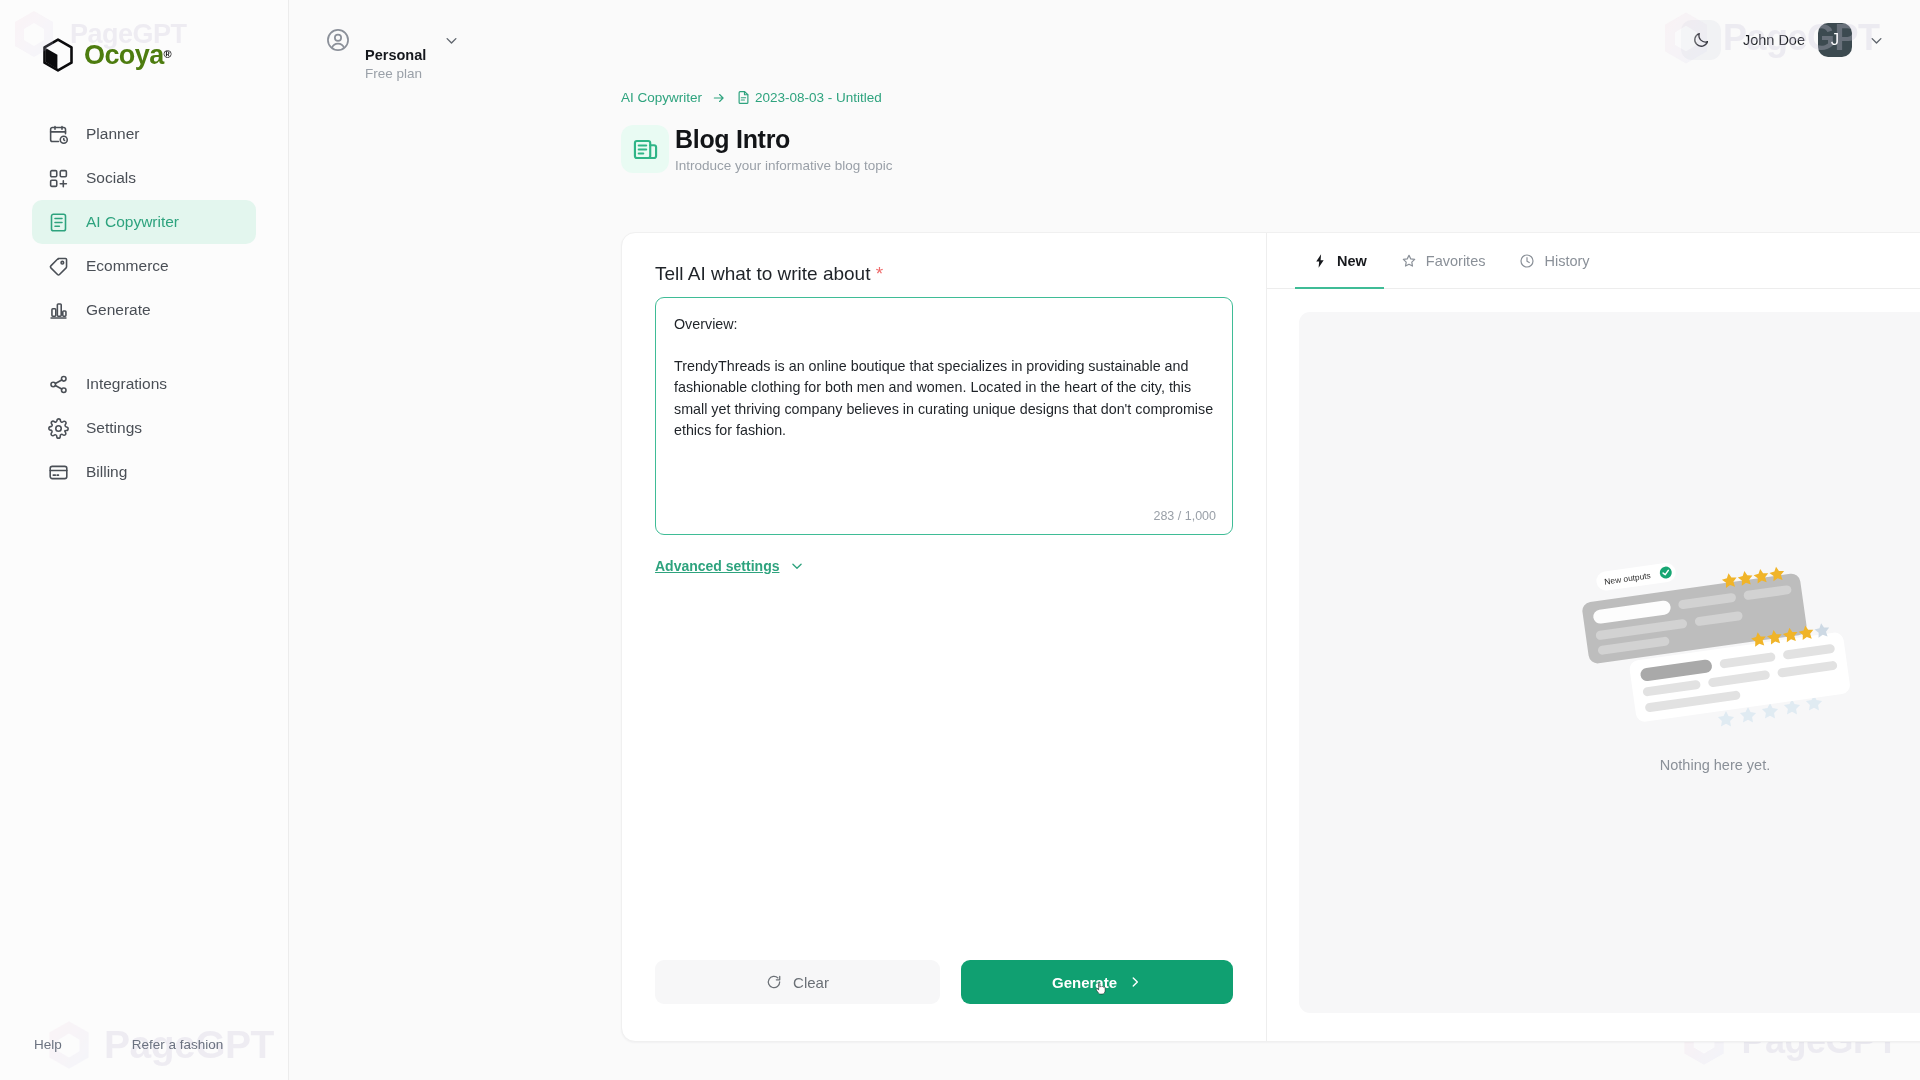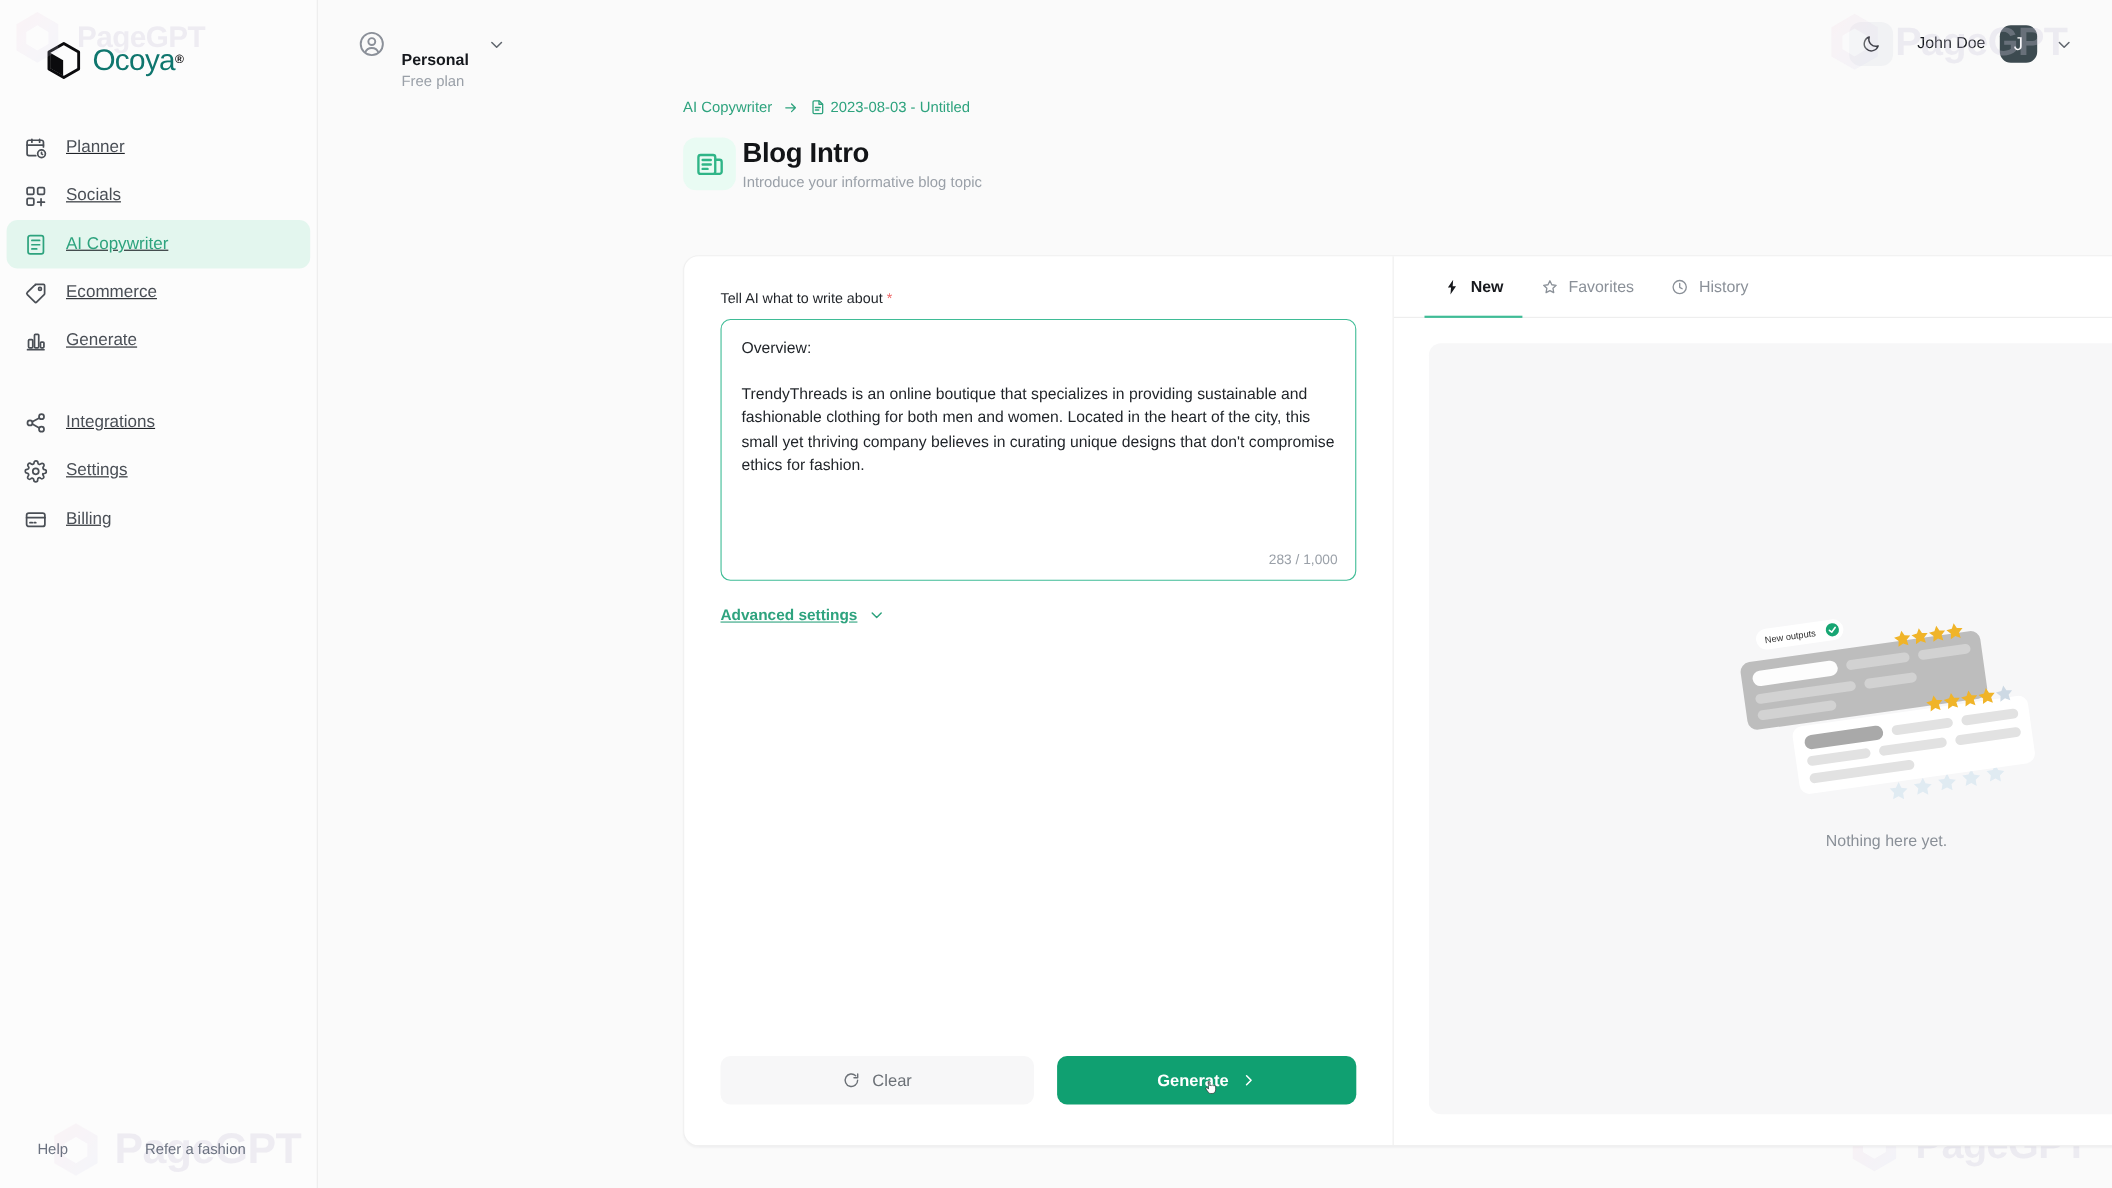--- a/index.html
+++ b/index.html
@@ -20,26 +20,26 @@
     border-right: 1px solid #ececec;
     position: relative;
   }
   .brand {
     display: flex; align-items: center; gap: 10px;
     padding: 32px 0 0 42px;
     height: 78px;
   }
   .brand-mark { width: 32px; height: 34px; display: block; }
   .brand-word {
-    font-size: 27px; font-weight: 400; letter-spacing: -0.6px;
-    color: #0f766e; line-height: 1;
+    font-size: 27px; font-weight: 700; letter-spacing: -0.6px;
+    color: #4d7c0f; line-height: 1;
   }
   .brand-reg { font-size: 11px; vertical-align: super; font-weight: 700; color:#0b0b0d;}
 
-  .nav { margin-top: 34px; padding: 0 6px; text-decoration: underline; }
+  .nav { margin-top: 34px; padding: 0 32px; }
   .nav-group + .nav-group { margin-top: 30px; }
   .nav-item {
     display: flex; align-items: center; gap: 17px;
     height: 44px; padding: 0 16px;
     border-radius: 10px;
     color: #4a4f56; font-size: 15.5px;
     cursor: pointer; user-select: none;
     text-decoration: none;
   }
   .nav-item .ico { width: 21px; height: 21px; flex: 0 0 21px; display:block; color:#4a4f56; }
@@ -116,21 +116,21 @@
     box-shadow: 0 1px 2px rgba(16,24,40,.04);
     display: flex;
   }
   .card-left {
     width: 645px; flex: 0 0 645px;
     border-right: 1px solid #eeeeee;
     padding: 30px 33px 0 33px;
     position: relative;
   }
   .field-label {
-    font-size: 13px; color: #1f2328; margin-bottom: 12px;
+    font-size: 19px; color: #1f2328; margin-bottom: 12px;
   }
   .field-label .req { color: #ef6b6b; }
 
   .ta-wrap {
     position: relative;
     border: 1.5px solid #3fbc96; border-radius: 9px;
     height: 238px; background: #fff;
     padding: 16px 18px;
     overflow: hidden;
   }

